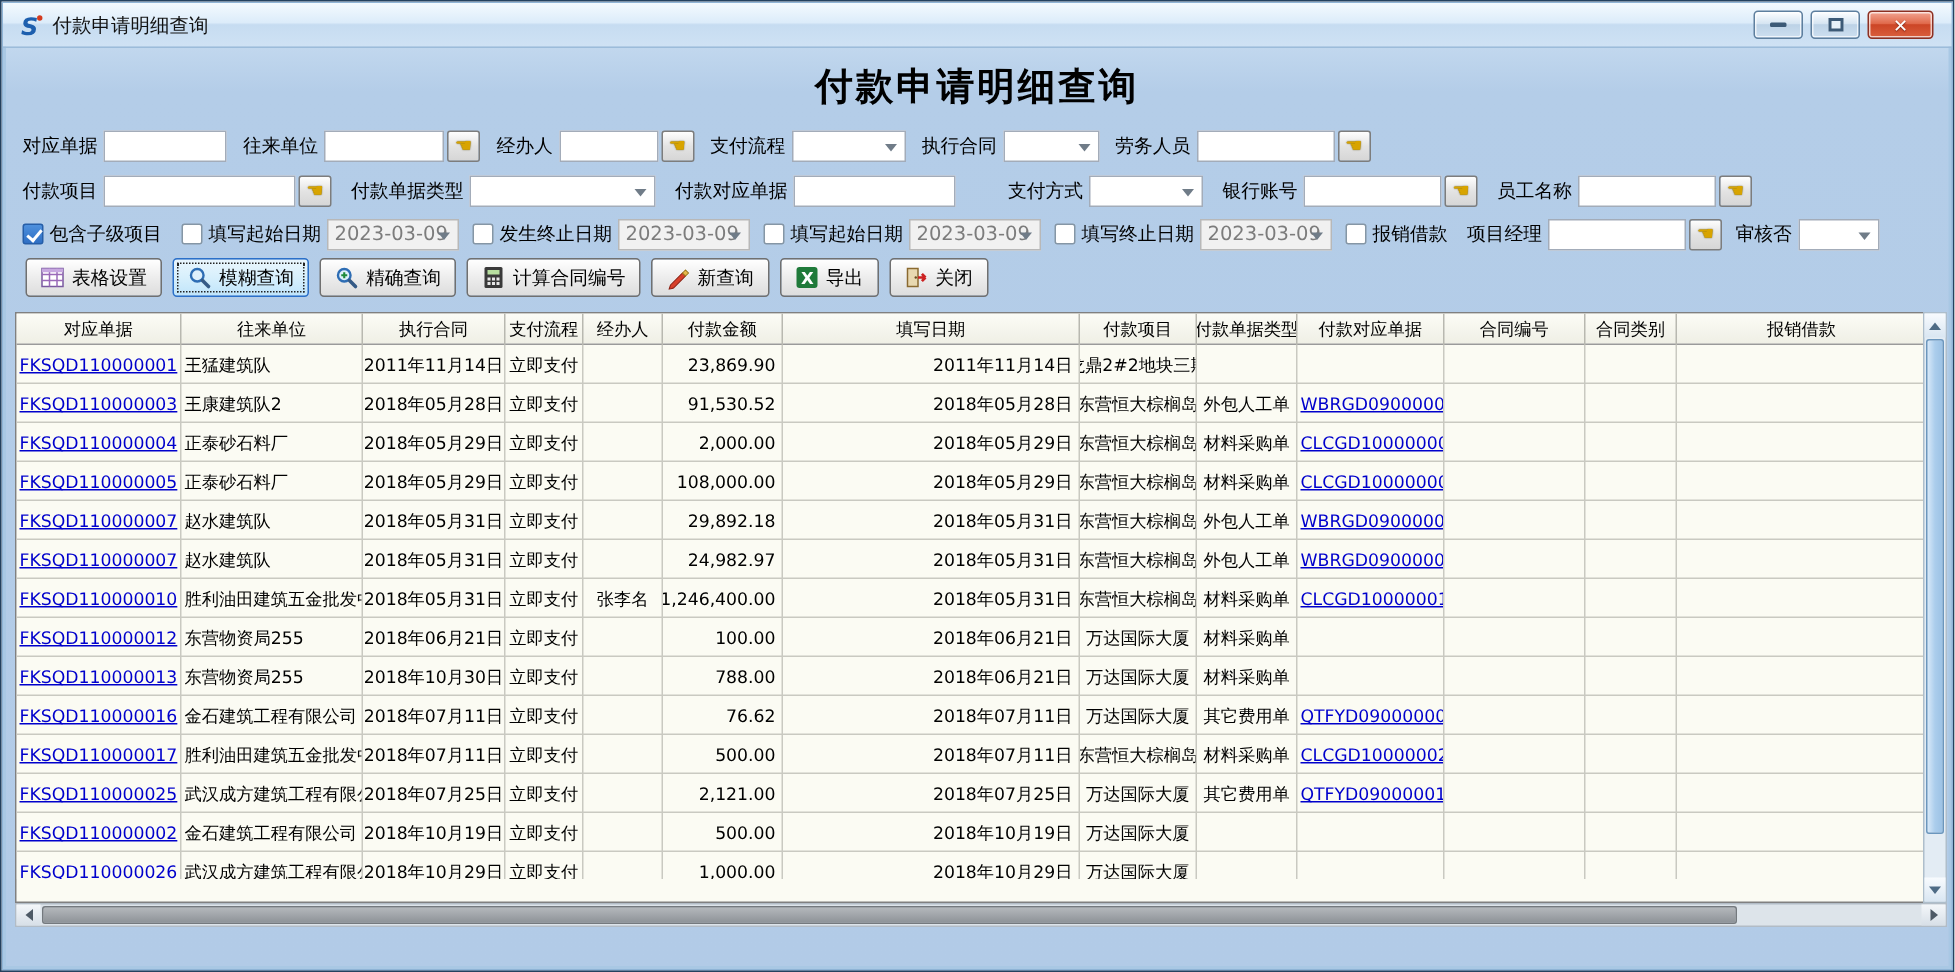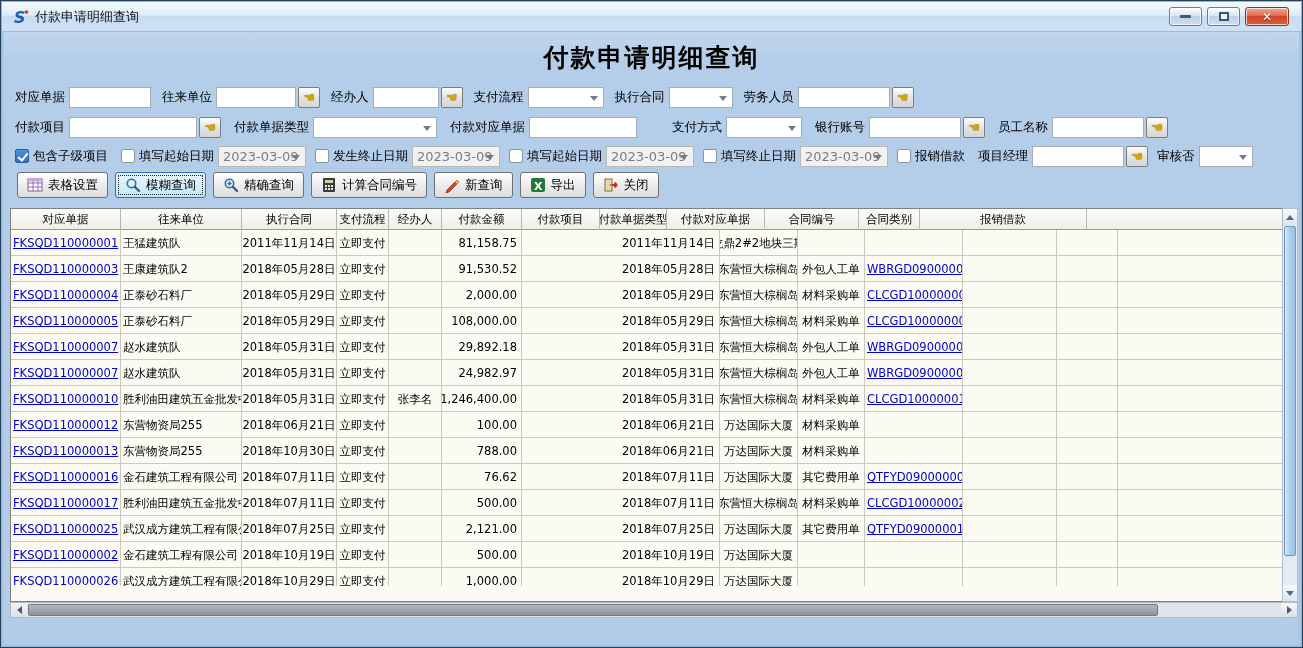--- a/index.html
+++ b/index.html
@@ -324,37 +324,38 @@
   </div>
 
   <div class="grid">
     <div class="ghead" id="ghead">
         <div class="hcell" style="width: 110px;">对应单据</div>
         <div class="hcell" style="width: 121px;">往来单位</div>
         <div class="hcell" style="width: 95px;">执行合同</div>
         <div class="hcell" style="width: 52px;">支付流程</div>
         <div class="hcell" style="width: 53px;">经办人</div>
         <div class="hcell" style="width: 80px;">付款金额</div>
+        <div class="hcell" style="width: 198px;">填写日期</div>
         <div class="hcell" style="width: 78px;">付款项目</div>
         <div class="hcell" style="width: 67px;">付款单据类型</div>
         <div class="hcell" style="width: 98px;">付款对应单据</div>
         <div class="hcell" style="width: 94px;">合同编号</div>
         <div class="hcell" style="width: 61px;">合同类别</div>
         <div class="hcell" style="width: 167px;">报销借款</div>
       </div>
     <div class="gbody" id="gbody">
         <div class="grow">
           <div class="gcell al" style="width: 110px;">
             <a href="#">FKSQD110000001</a>
           </div>
           <div class="gcell al" style="width: 121px;">王猛建筑队</div>
           <div class="gcell ac" style="width: 95px;">2011年11月14日</div>
           <div class="gcell ac" style="width: 52px;">立即支付</div>
           <div class="gcell ac" style="width: 53px;"></div>
-          <div class="gcell ar" style="width: 80px;">81,158.75</div>
+          <div class="gcell ar" style="width: 80px;">23,869.90</div>
           <div class="gcell ar" style="width: 198px;">2011年11月14日</div>
           <div class="gcell ac" style="width: 78px;">龙鼎2#2地块三期</div>
           <div class="gcell ac" style="width: 67px;"></div>
           <div class="gcell al" style="width: 98px;"></div>
           <div class="gcell al" style="width: 94px;"></div>
           <div class="gcell al" style="width: 61px;"></div>
           <div class="gcell al" style="width: 167px;"></div>
         </div>
         <div class="grow">
           <div class="gcell al" style="width: 110px;">

